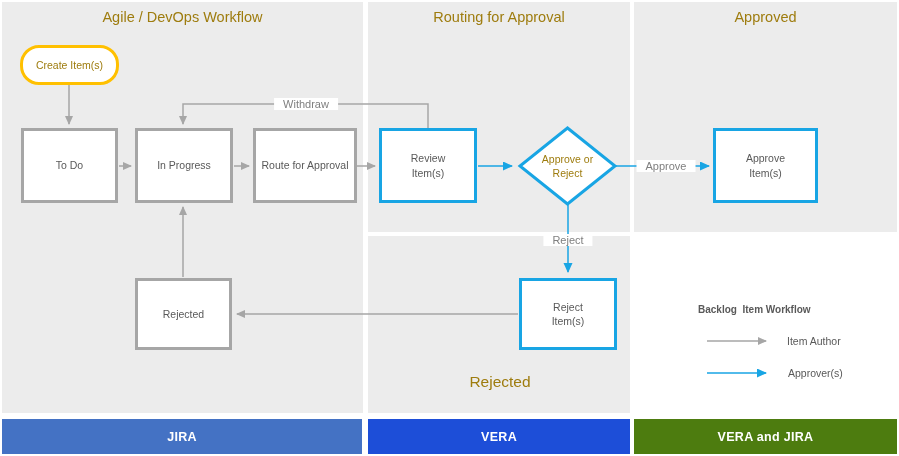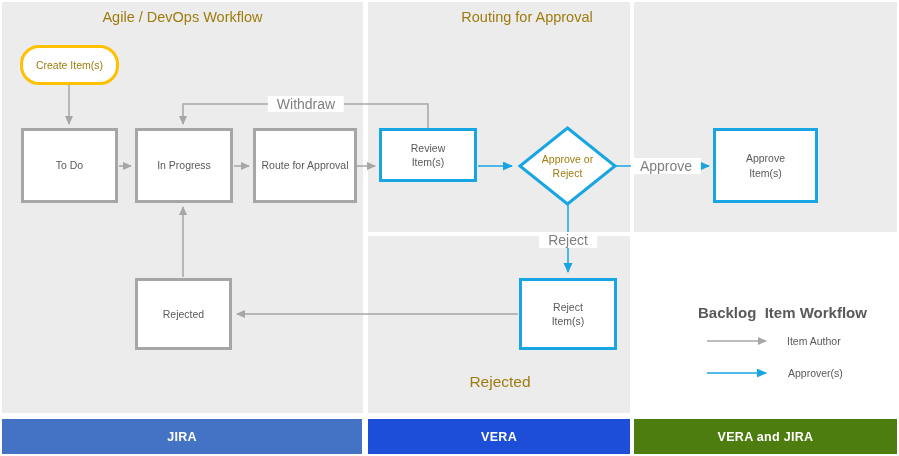--- a/index.html
+++ b/index.html
@@ -21,29 +21,29 @@
   .node.blue{border:3px solid #18A5E4;}
   .node.stadium{border:3px solid #FFC000;border-radius:19px;color:#9E7C0E;}
   .diamond-label{
     position:absolute;left:521px;top:130px;width:93px;height:72px;
     display:flex;flex-direction:column;align-items:center;justify-content:center;
     color:#9E7C0E;font-size:10.5px;line-height:1.35;text-align:center;
   }
   .overlay{position:absolute;left:0;top:0;pointer-events:none;}
   .edge-label{
     position:absolute;transform:translate(-50%,-50%);background:#fff;
-    color:#7F7F7F;font-size:14px;padding:0 9px;white-space:nowrap;
+    color:#7F7F7F;font-size:11px;padding:0 9px;white-space:nowrap;
   }
   .section-label{
     position:absolute;left:428px;top:373px;width:144px;text-align:center;
     color:#9E7C0E;font-size:15.5px;
   }
   .legend-title{
     position:absolute;left:698px;top:304px;color:#595959;
-    font-size:15px;font-weight:bold;white-space:pre;
+    font-size:10px;font-weight:bold;white-space:pre;
   }
   .legend-item{position:absolute;color:#595959;font-size:10.5px;white-space:nowrap;}
   .legend-item.author{left:787px;top:335px;}
   .legend-item.approver{left:788px;top:367px;}
   .bar{
     position:absolute;top:419px;height:35px;display:flex;align-items:center;
     justify-content:center;color:#fff;font-weight:bold;font-size:12.5px;
     letter-spacing:0.3px;
   }
   .bar.jira{left:2px;width:360px;background:#4472C4;}
@@ -54,21 +54,22 @@
 <body>
 
 <div class="canvas">
 
   <div class="panel" style="left:2px;top:2px;width:361px;height:411px;"></div>
   <div class="panel" style="left:368px;top:2px;width:262px;height:230px;"></div>
   <div class="panel" style="left:368px;top:236px;width:262px;height:177px;"></div>
   <div class="panel" style="left:634px;top:2px;width:263px;height:230px;"></div>
 
   <div class="lane-title" style="left:2px;width:361px;">Agile / DevOps Workflow</div>
-  <div class="lane-title" style="left:368px;width:262px;margin-left:28px;">Routing for Approval</div>
+  <div class="lane-title" style="left:368px;width:262px;">Routing for Approval</div>
+  <div class="lane-title" style="left:634px;width:263px;">Approved</div>
 
   <svg class="overlay" width="899" height="456" viewBox="0 0 899 456">
     <defs>
       <marker id="ag" markerUnits="userSpaceOnUse" markerWidth="10" markerHeight="9" refX="8" refY="4" orient="auto">
         <path d="M0,0 L9,4 L0,8 Z" fill="#A6A6A6"></path>
       </marker>
       <marker id="ab" markerUnits="userSpaceOnUse" markerWidth="11" markerHeight="10" refX="9" refY="4.5" orient="auto">
         <path d="M0,0 L10,4.5 L0,9 Z" fill="#18A5E4"></path>
       </marker>
     </defs>
@@ -99,21 +100,21 @@
   </div>
 
   <div class="node gray" style="left:135px;top:128px;width:98px;height:75px;">
     <span>In Progress</span>
   </div>
 
   <div class="node gray" style="left:253px;top:128px;width:104px;height:75px;">
     <span>Route for Approval</span>
   </div>
 
-  <div class="node blue" style="left:379px;top:128px;width:98px;height:54px;text-align:center;">
+  <div class="node blue" style="left:379px;top:128px;width:98px;height:75px;text-align:center;">
     <span>Review</span>
     <span>Item(s)</span>
   </div>
 
   <div class="diamond-label">
     <span>Approve or</span>
     <span>Reject</span>
   </div>
 
   <div class="node blue" style="left:713px;top:128px;width:105px;height:75px;">

